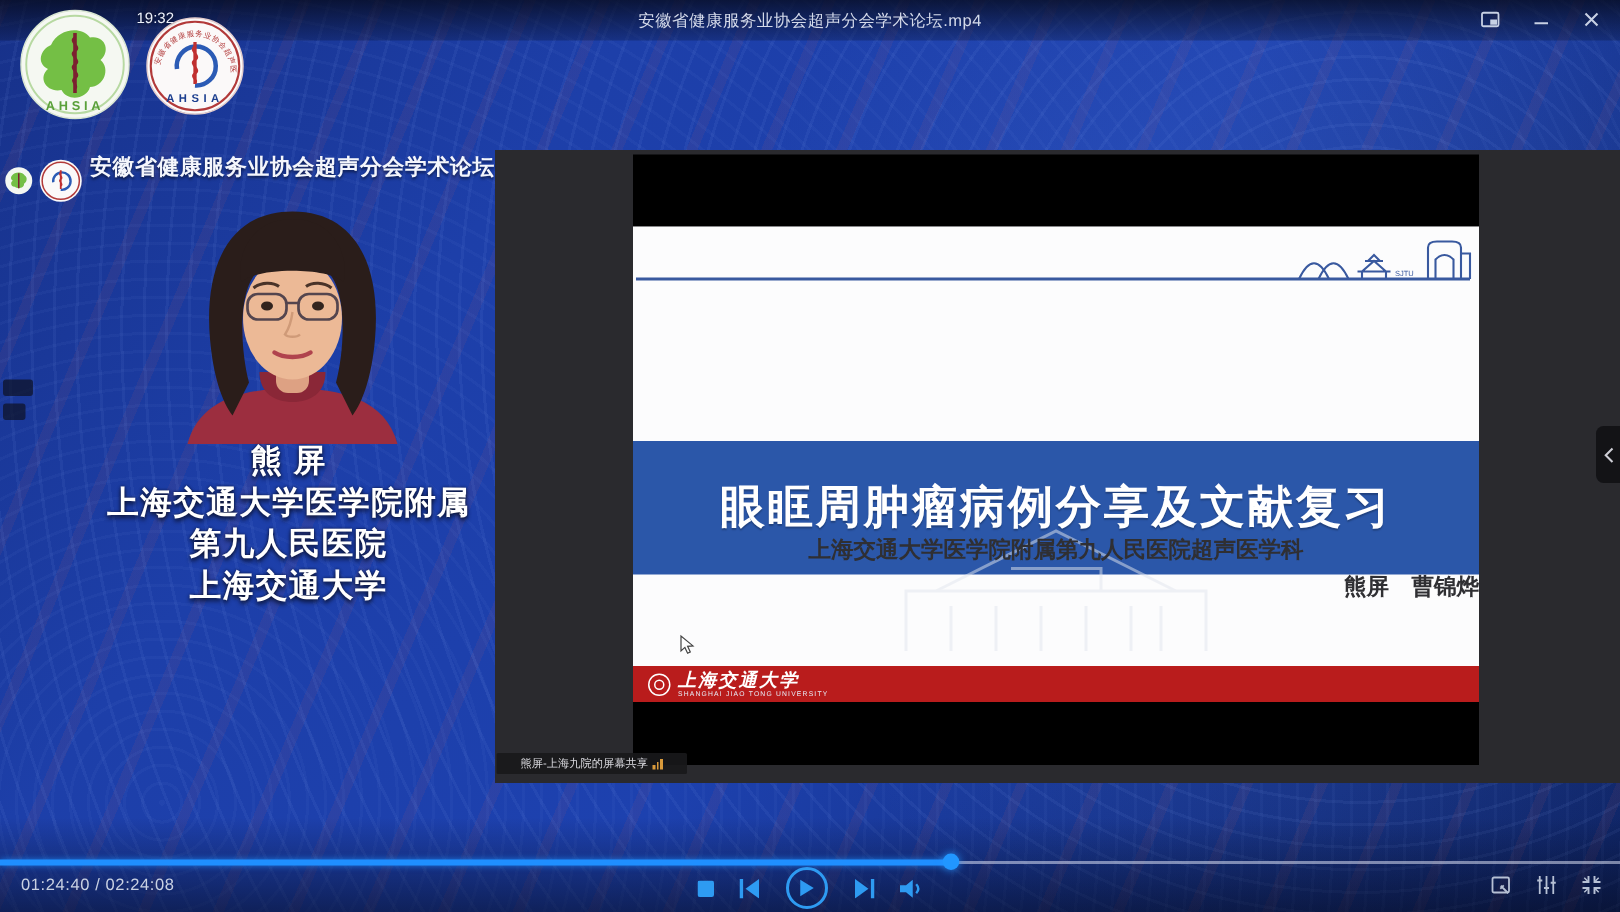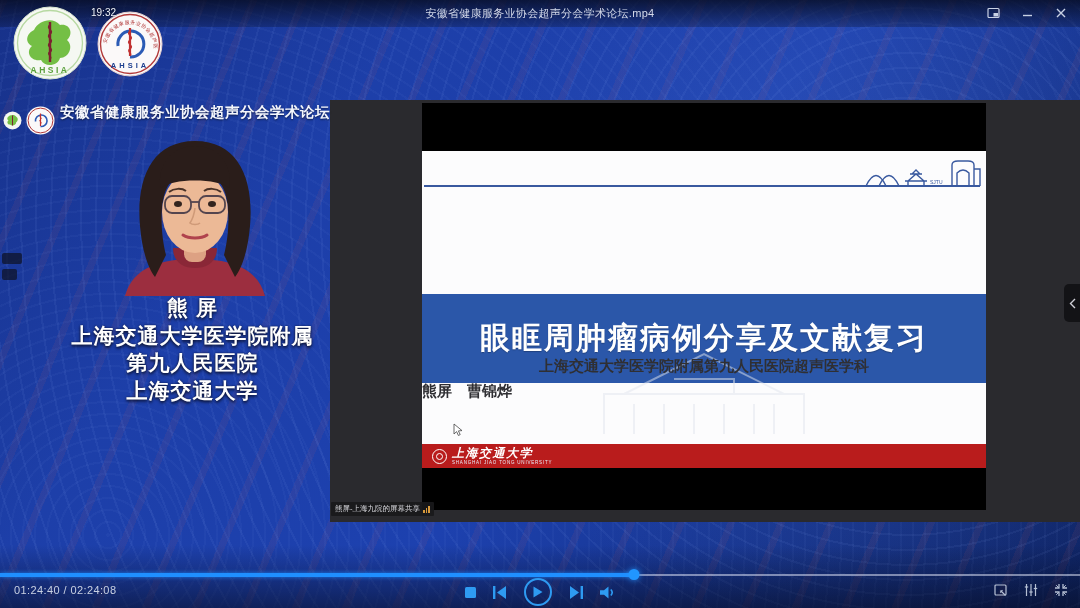--- a/index.html
+++ b/index.html
@@ -61,39 +61,39 @@
   .black-top { height:48px; background:#000; }
   .slide { position:relative; width:564px; height:293px; background:#fcfcfd; overflow:hidden; }
   .slide-line { position:absolute; left:2px; right:6px; top:34px; height:2px; background:#39599f; }
   .skyline { position:absolute; right:4px; top:6px; }
   .banner { position:absolute; left:0; right:0; top:99px; height:89px; background:#2b57a9;
       display:flex; align-items:center; justify-content:center;margin-top:44px; }
   .banner span { font-size:30px; font-weight:bold; color:#fff; letter-spacing:2px;
       text-shadow:0 1px 1px rgba(0,0,0,.25); }
   .slide-aff { position:absolute; left:0; right:0; top:206px; text-align:center;
       font-size:15px; font-weight:bold; color:#2f2f33; z-index:2; }
-  .slide-authors { position:absolute; left:0; right:0; top:231px; text-align:left;
+  .slide-authors { position:absolute; left:0; right:0; top:231px; text-align:right;
       font-size:15px; font-weight:bold; color:#2f2f33; z-index:2; }
   .watermark { position:absolute; left:152px; top:188px; opacity:.5; z-index:1; }
   .cursor { position:absolute; left:30px; top:272px; z-index:3; }
   .footer-band { height:24px; background:#b91c1c; display:flex; align-items:center;
       padding-left:10px; gap:5px; }
   .seal { width:15px; height:15px; border:1.2px solid #fff; border-radius:50%;
       display:flex; align-items:center; justify-content:center; }
   .seal i { width:7px; height:7px; border:1px solid #fff; border-radius:50%; display:block; }
   .univ-stack { display:flex; flex-direction:column; }
   .univ-name { color:#fff; font-size:12px; font-weight:bold; font-style:italic;
       letter-spacing:1.5px; line-height:13px; }
   .univ-en { color:#e7edf8; font-size:4.5px; letter-spacing:.8px; line-height:5px; }
   .black-bottom { height:42px; background:#000; }
 
   
   .share-badge { position:absolute; left:331px; top:502px; height:14px; z-index:4;
       background:rgba(24,24,27,.9); display:flex; align-items:center; gap:3px;
-      padding:0 4px; border-radius:1px; }
+      padding:0 16px; border-radius:1px; }
   .share-badge span { font-size:7.5px; color:#d9d9de; white-space:nowrap; }
   .sigbars { display:flex; align-items:flex-end; gap:1px; }
   .sigbars i { display:block; width:1.5px; background:#d99a3b; }
   .sigbars i:nth-child(1){height:3px;} .sigbars i:nth-child(2){height:5px;} .sigbars i:nth-child(3){height:7px;}
 
   
   .flyout { position:absolute; left:1064px; top:284px; width:16px; height:38px; z-index:4;
       background:rgba(16,16,19,.88); border-radius:5px 0 0 5px;
       display:flex; align-items:center; justify-content:center;
       color:#cfcfd6; font-size:10px; }

